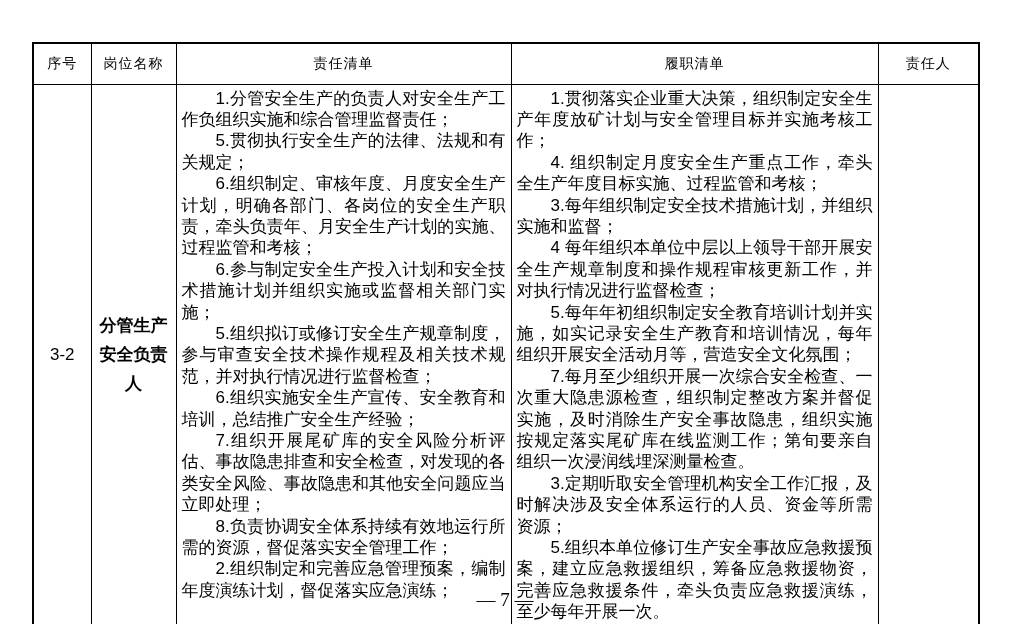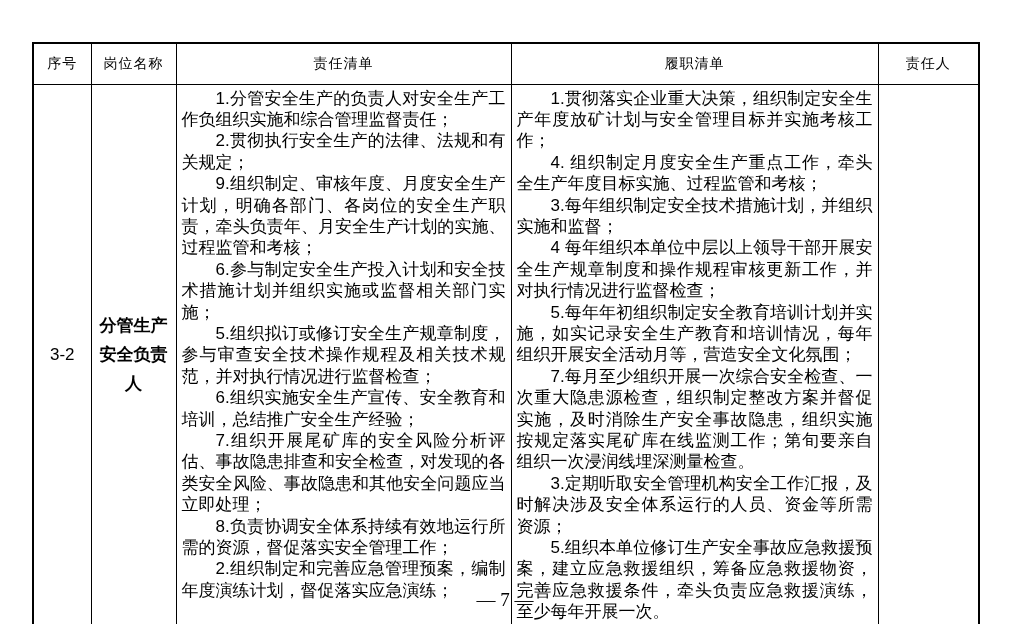--- a/index.html
+++ b/index.html
@@ -96,22 +96,22 @@
         <th>履职清单</th>
         <th>责任人</th>
       </tr>
     </thead>
     <tbody>
       <tr>
         <td class="c-seq">3-2</td>
         <td class="c-pos">分管生产安全负责人</td>
         <td class="c-text">
             <p class="item">1.分管安全生产的负责人对安全生产工作负组织实施和综合管理监督责任；</p>
-            <p class="item">2.贯彻执行安全生产的法律、法规和有关规定；</p>
-            <p class="item">9.组织制定、审核年度、月度安全生产计划，明确各部门、各岗位的安全生产职责，牵头负责年、月安全生产计划的实施、过程监管和考核；</p>
+            <p class="item">5.贯彻执行安全生产的法律、法规和有关规定；</p>
+            <p class="item">6.组织制定、审核年度、月度安全生产计划，明确各部门、各岗位的安全生产职责，牵头负责年、月安全生产计划的实施、过程监管和考核；</p>
             <p class="item">6.参与制定安全生产投入计划和安全技术措施计划并组织实施或监督相关部门实施；</p>
             <p class="item">5.组织拟订或修订安全生产规章制度，参与审查安全技术操作规程及相关技术规范，并对执行情况进行监督检查；</p>
             <p class="item">6.组织实施安全生产宣传、安全教育和培训，总结推广安全生产经验；</p>
             <p class="item">7.组织开展尾矿库的安全风险分析评估、事故隐患排查和安全检查，对发现的各类安全风险、事故隐患和其他安全问题应当立即处理；</p>
             <p class="item">8.负责协调安全体系持续有效地运行所需的资源，督促落实安全管理工作；</p>
             <p class="item">2.组织制定和完善应急管理预案，编制年度演练计划，督促落实应急演练；</p>
           </td>
         <td class="c-text">
             <p class="item">1.贯彻落实企业重大决策，组织制定安全生产年度放矿计划与安全管理目标并实施考核工作；</p>
             <p class="item">4. 组织制定月度安全生产重点工作，牵头全生产年度目标实施、过程监管和考核；</p>

